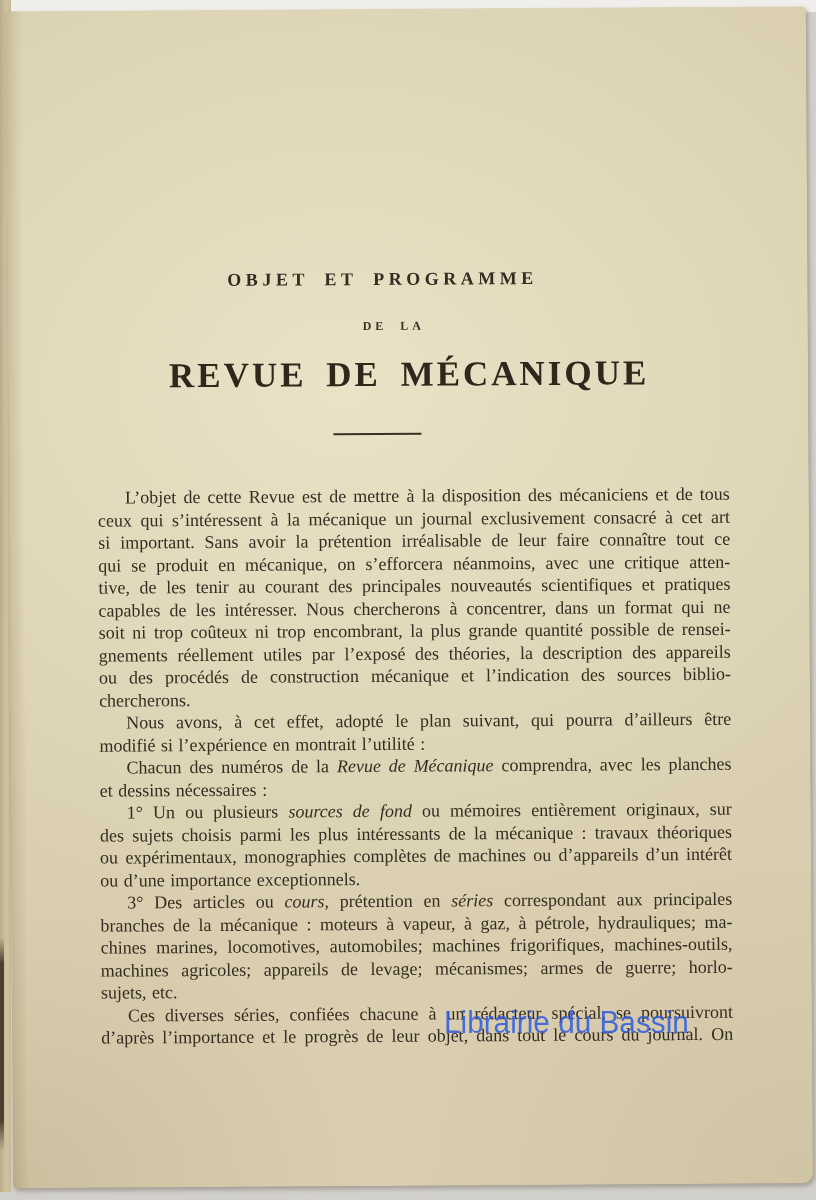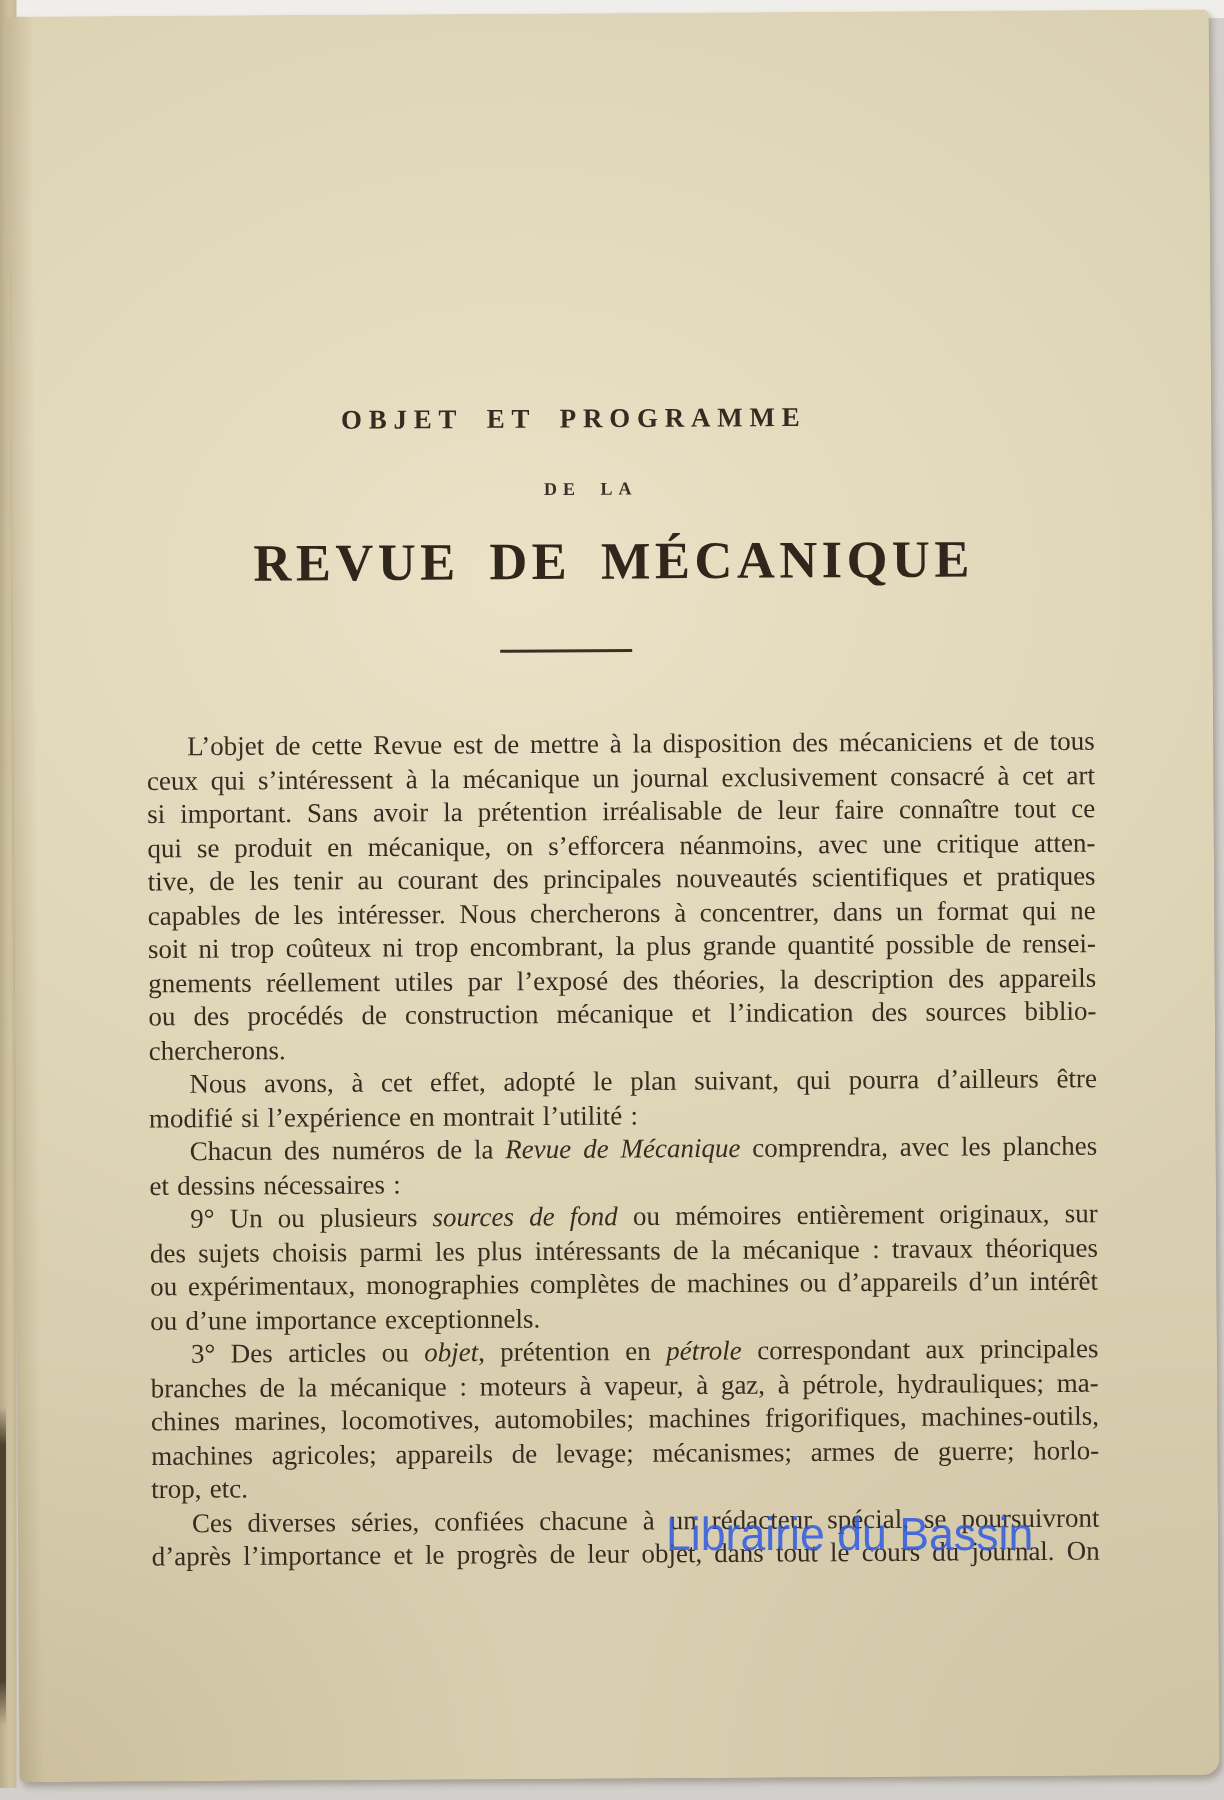--- a/index.html
+++ b/index.html
@@ -110,31 +110,31 @@
         </div>
         <div class="para">
           <div class="line first"><span>Nous avons, à cet effet, adopté le plan suivant, qui pourra d’ailleurs être</span></div>
           <div class="line end"><span>modifié si l’expérience en montrait l’utilité :</span></div>
         </div>
         <div class="para">
           <div class="line first"><span>Chacun des numéros de la </span><span class="it">Revue de Mécanique</span><span> comprendra, avec les planches</span></div>
           <div class="line end"><span>et dessins nécessaires :</span></div>
         </div>
         <div class="para">
-          <div class="line first"><span>9° Un ou plusieurs </span><span class="it">sources de fond</span><span> ou mémoires entièrement originaux, sur</span></div>
+          <div class="line first"><span>1° Un ou plusieurs </span><span class="it">sources de fond</span><span> ou mémoires entièrement originaux, sur</span></div>
           <div class="line"><span>des sujets choisis parmi les plus intéressants de la mécanique : travaux théoriques</span></div>
           <div class="line"><span>ou expérimentaux, monographies complètes de machines ou d’appareils d’un intérêt</span></div>
           <div class="line end"><span>ou d’une importance exceptionnels.</span></div>
         </div>
         <div class="para">
-          <div class="line first"><span>3° Des articles ou </span><span class="it">objet</span><span>, prétention en </span><span class="it">pétrole</span><span> correspondant aux principales</span></div>
+          <div class="line first"><span>3° Des articles ou </span><span class="it">cours</span><span>, prétention en </span><span class="it">séries</span><span> correspondant aux principales</span></div>
           <div class="line"><span>branches de la mécanique : moteurs à vapeur, à gaz, à pétrole, hydrauliques; ma-</span></div>
           <div class="line"><span>chines marines, locomotives, automobiles; machines frigorifiques, machines-outils,</span></div>
           <div class="line"><span>machines agricoles; appareils de levage; mécanismes; armes de guerre; horlo-</span></div>
-          <div class="line end"><span>trop, etc.</span></div>
+          <div class="line end"><span>sujets, etc.</span></div>
         </div>
         <div class="para">
           <div class="line first"><span>Ces diverses séries, confiées chacune à un rédacteur spécial, se poursuivront</span></div>
           <div class="line"><span>d’après l’importance et le progrès de leur objet, dans tout le cours du journal. On</span></div>
         </div>
       </div>
   </div>
 </div>
 
 <div class="watermark" style="color: rgb(46, 91, 226);">Librairie du Bassin</div>

